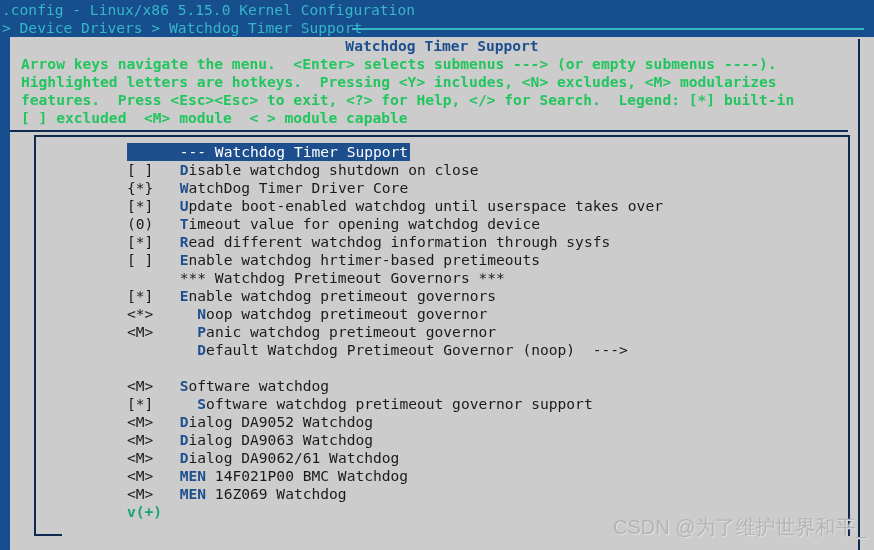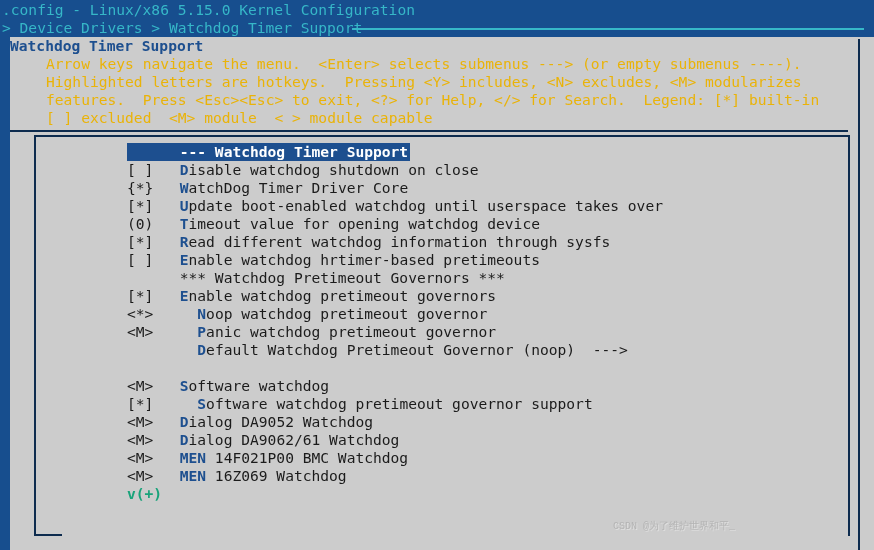--- a/index.html
+++ b/index.html
@@ -59,29 +59,31 @@
     height: 511px;
     background: #0d2b4e;
   }
 
   
   #help-title {
     position: absolute;
     left: 10px;
     top: 37px;
     width: 864px;
+    text-align: center;
     color: #1d4f8f;
     font-weight: bold;
     white-space: pre;
   }
   .help-line {
     position: absolute;
-    left: 46px;
-    color: #eab308;
-    white-space: pre;
+    left: 21px;
+    color: #22c55e;
+    white-space: pre;
+    font-weight: bold;
   }
   #help-rule {
     position: absolute;
     left: 10px;
     top: 130px;
     width: 838px;
     height: 2px;
     background: #0d2b4e;
   }
 
@@ -135,34 +137,34 @@
   .row .marker { color: #1b1b1b; }
   .row .hot    { color: #1d4f8f; font-weight: bold; }
   .row .lbl    { color: #1b1b1b; }
 
   .row.selected {
     background: #1d4f8f;
     display: inline-block;
     padding-right: 2px;
   }
   .row.selected .marker,
-  .row.selected .lbl { color: #ffffff; font-weight: bold; }
+  .row.selected .lbl { color: #ffffff; font-weight: normal; }
 
   .row.sep .lbl { color: #1b1b1b; }
 
   .row.scroll-hint { color: #19a37a; font-weight: bold; }
 
   
   #watermark {
     position: absolute;
     left: 613px;
     top: 518px;
     color: #b4b4b4;
-    font-family: Liberation Mono, monospace;
-    font-size: 10px;
+    font-family: Liberation Sans, sans-serif;
+    font-size: 20px;
     white-space: pre;
     text-shadow: 1px 1px 0 #e0e0e0;
   }
 </style>
 </head>
 <body>
 
 <div id="screen">
 
   <div class="titlebar" id="title-line">.config - Linux/x86 5.15.0 Kernel Configuration</div>
@@ -198,20 +200,21 @@
       <div class="row"><span class="marker">[ ]</span><span>   </span><span class="hot">E</span><span class="lbl">nable watchdog hrtimer-based pretimeouts</span></div>
       <div class="row sep"><span class="marker">   </span><span>   </span><span class="lbl">*** Watchdog Pretimeout Governors ***</span></div>
       <div class="row"><span class="marker">[*]</span><span>   </span><span class="hot">E</span><span class="lbl">nable watchdog pretimeout governors</span></div>
       <div class="row"><span class="marker">&lt;*&gt;</span><span>     </span><span class="hot">N</span><span class="lbl">oop watchdog pretimeout governor</span></div>
       <div class="row"><span class="marker">&lt;M&gt;</span><span>     </span><span class="hot">P</span><span class="lbl">anic watchdog pretimeout governor</span></div>
       <div class="row"><span class="marker">   </span><span>     </span><span class="hot">D</span><span class="lbl">efault Watchdog Pretimeout Governor (noop)  ---&gt;</span></div>
       <div class="row sep"><span class="marker">   </span><span>   </span></div>
       <div class="row"><span class="marker">&lt;M&gt;</span><span>   </span><span class="hot">S</span><span class="lbl">oftware watchdog</span></div>
       <div class="row"><span class="marker">[*]</span><span>     </span><span class="hot">S</span><span class="lbl">oftware watchdog pretimeout governor support</span></div>
       <div class="row"><span class="marker">&lt;M&gt;</span><span>   </span><span class="hot">D</span><span class="lbl">ialog DA9052 Watchdog</span></div>
+      <div class="row"><span class="marker">&lt;M&gt;</span><span>   </span><span class="hot">D</span><span class="lbl">ialog DA9063 Watchdog</span></div>
       <div class="row"><span class="marker">&lt;M&gt;</span><span>   </span><span class="hot">D</span><span class="lbl">ialog DA9062/61 Watchdog</span></div>
       <div class="row"><span class="marker">&lt;M&gt;</span><span>   </span><span class="hot">MEN</span><span class="lbl"> 14F021P00 BMC Watchdog</span></div>
       <div class="row"><span class="marker">&lt;M&gt;</span><span>   </span><span class="hot">MEN</span><span class="lbl"> 16Z069 Watchdog</span></div>
       <div class="row scroll-hint">v(+)</div>
     </div>
 
   <div id="watermark">CSDN @为了维护世界和平_</div>
 
 </div>
 

